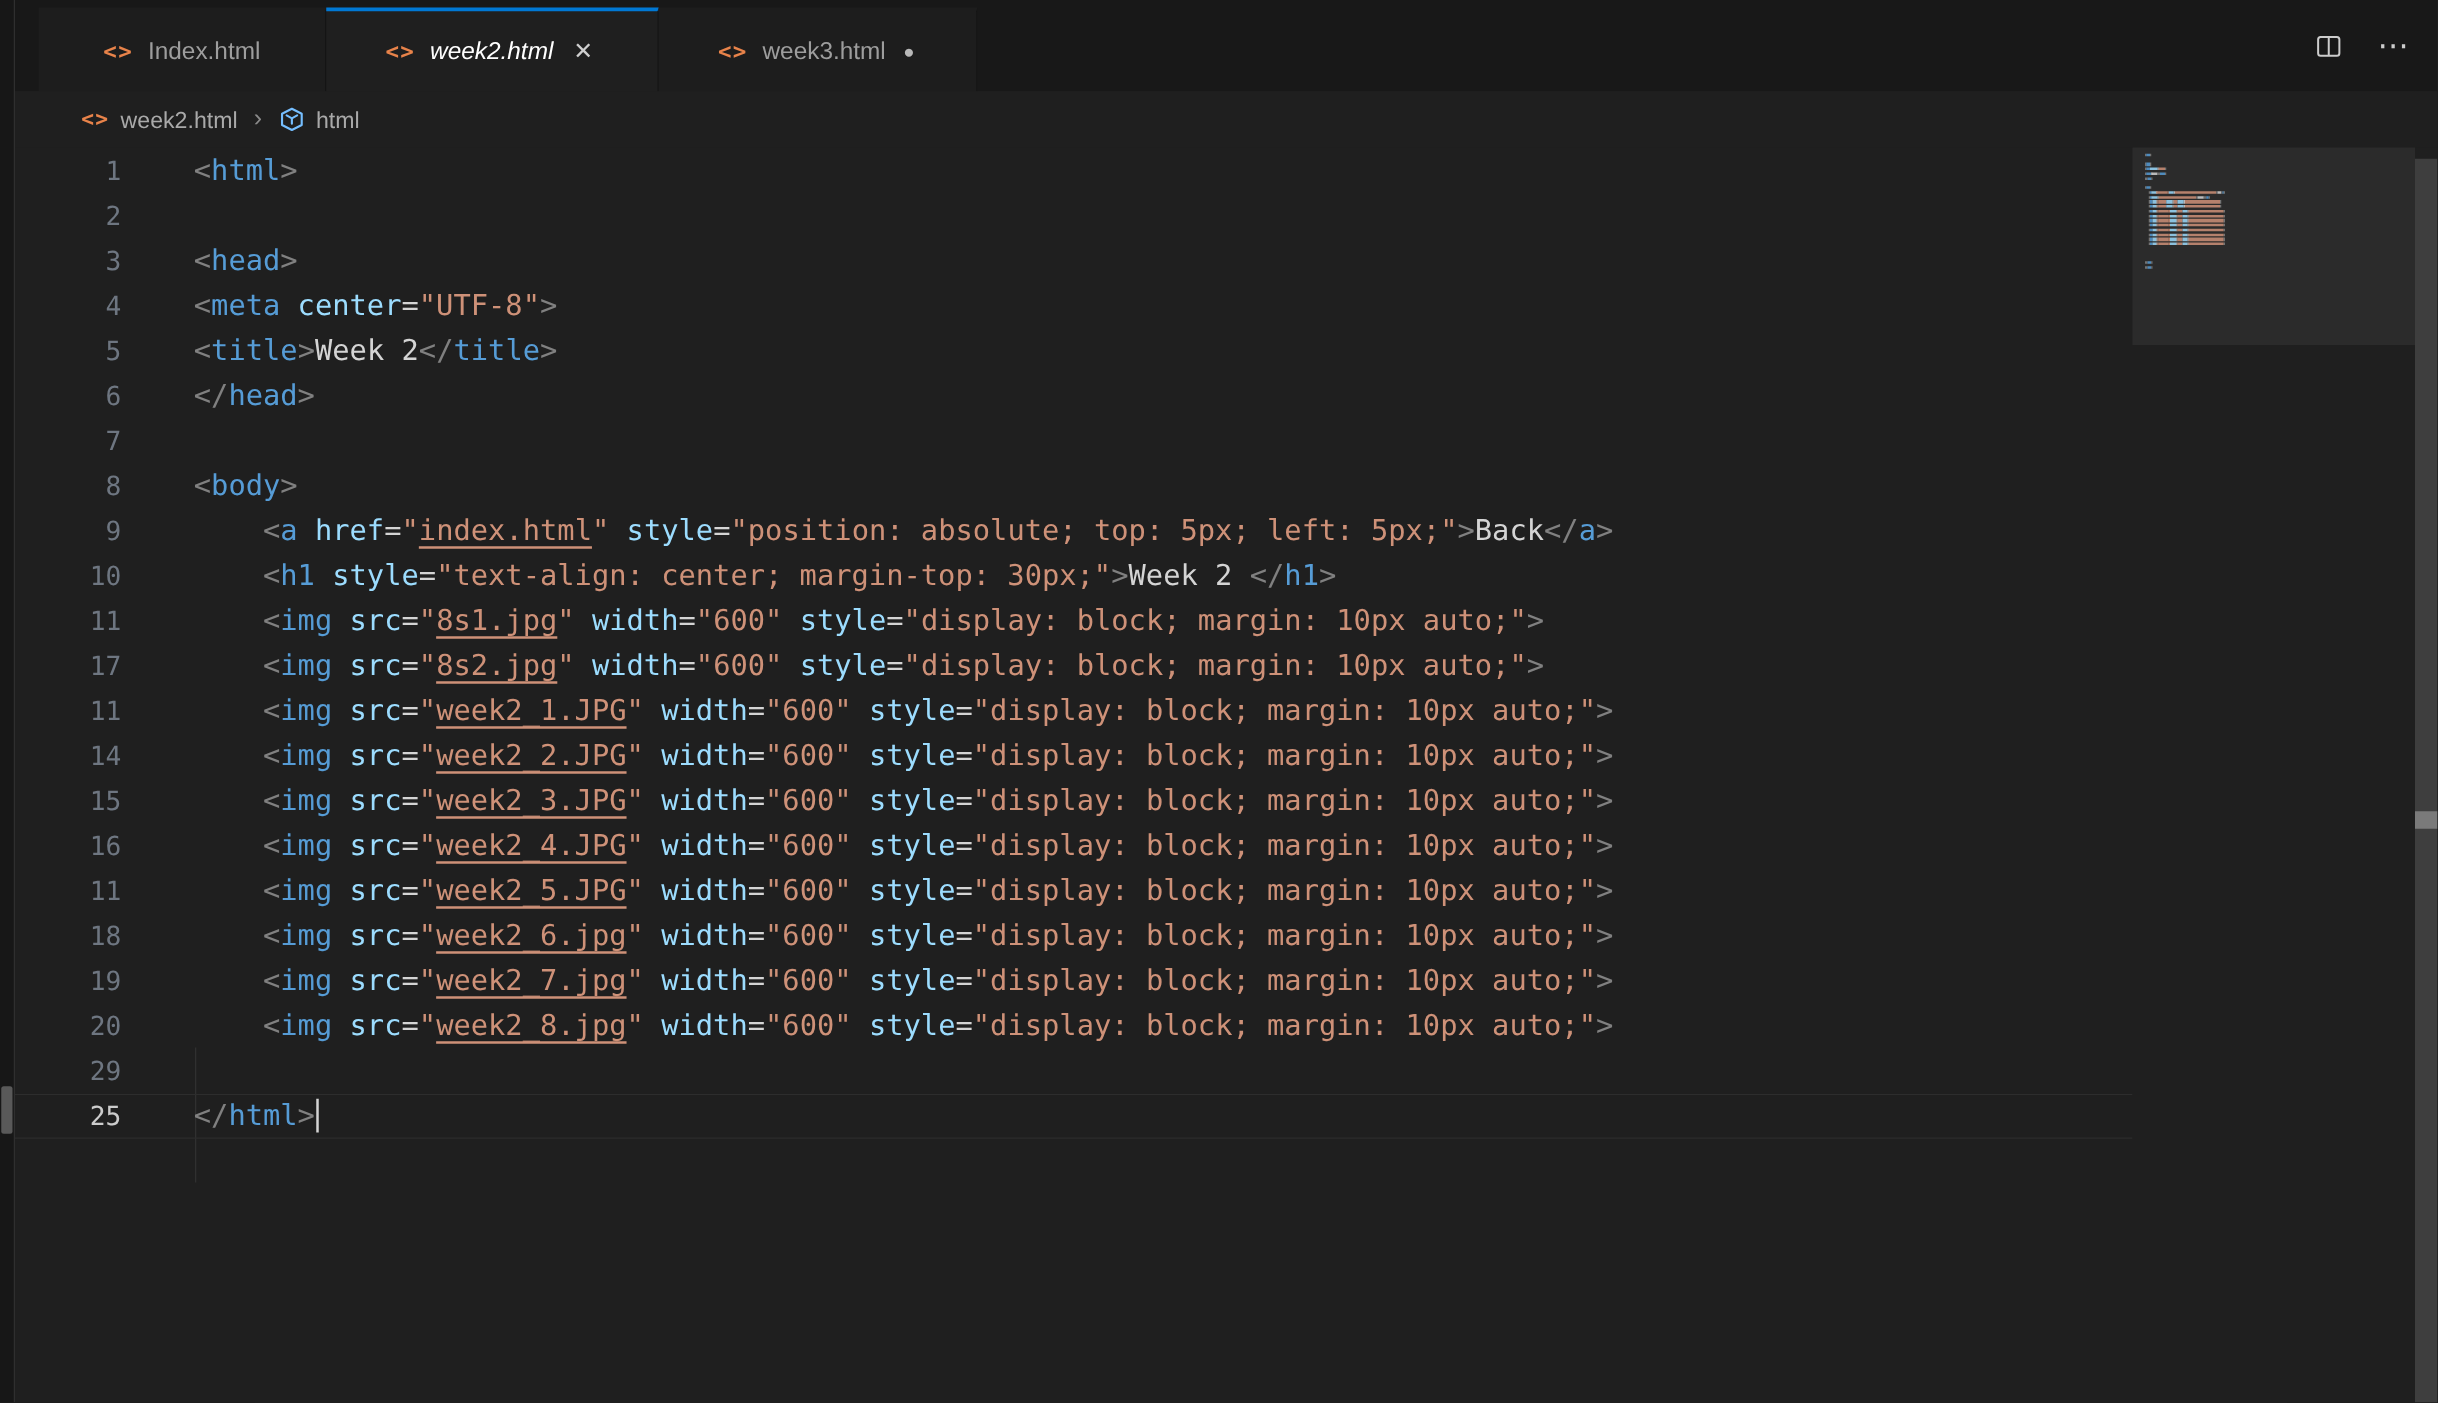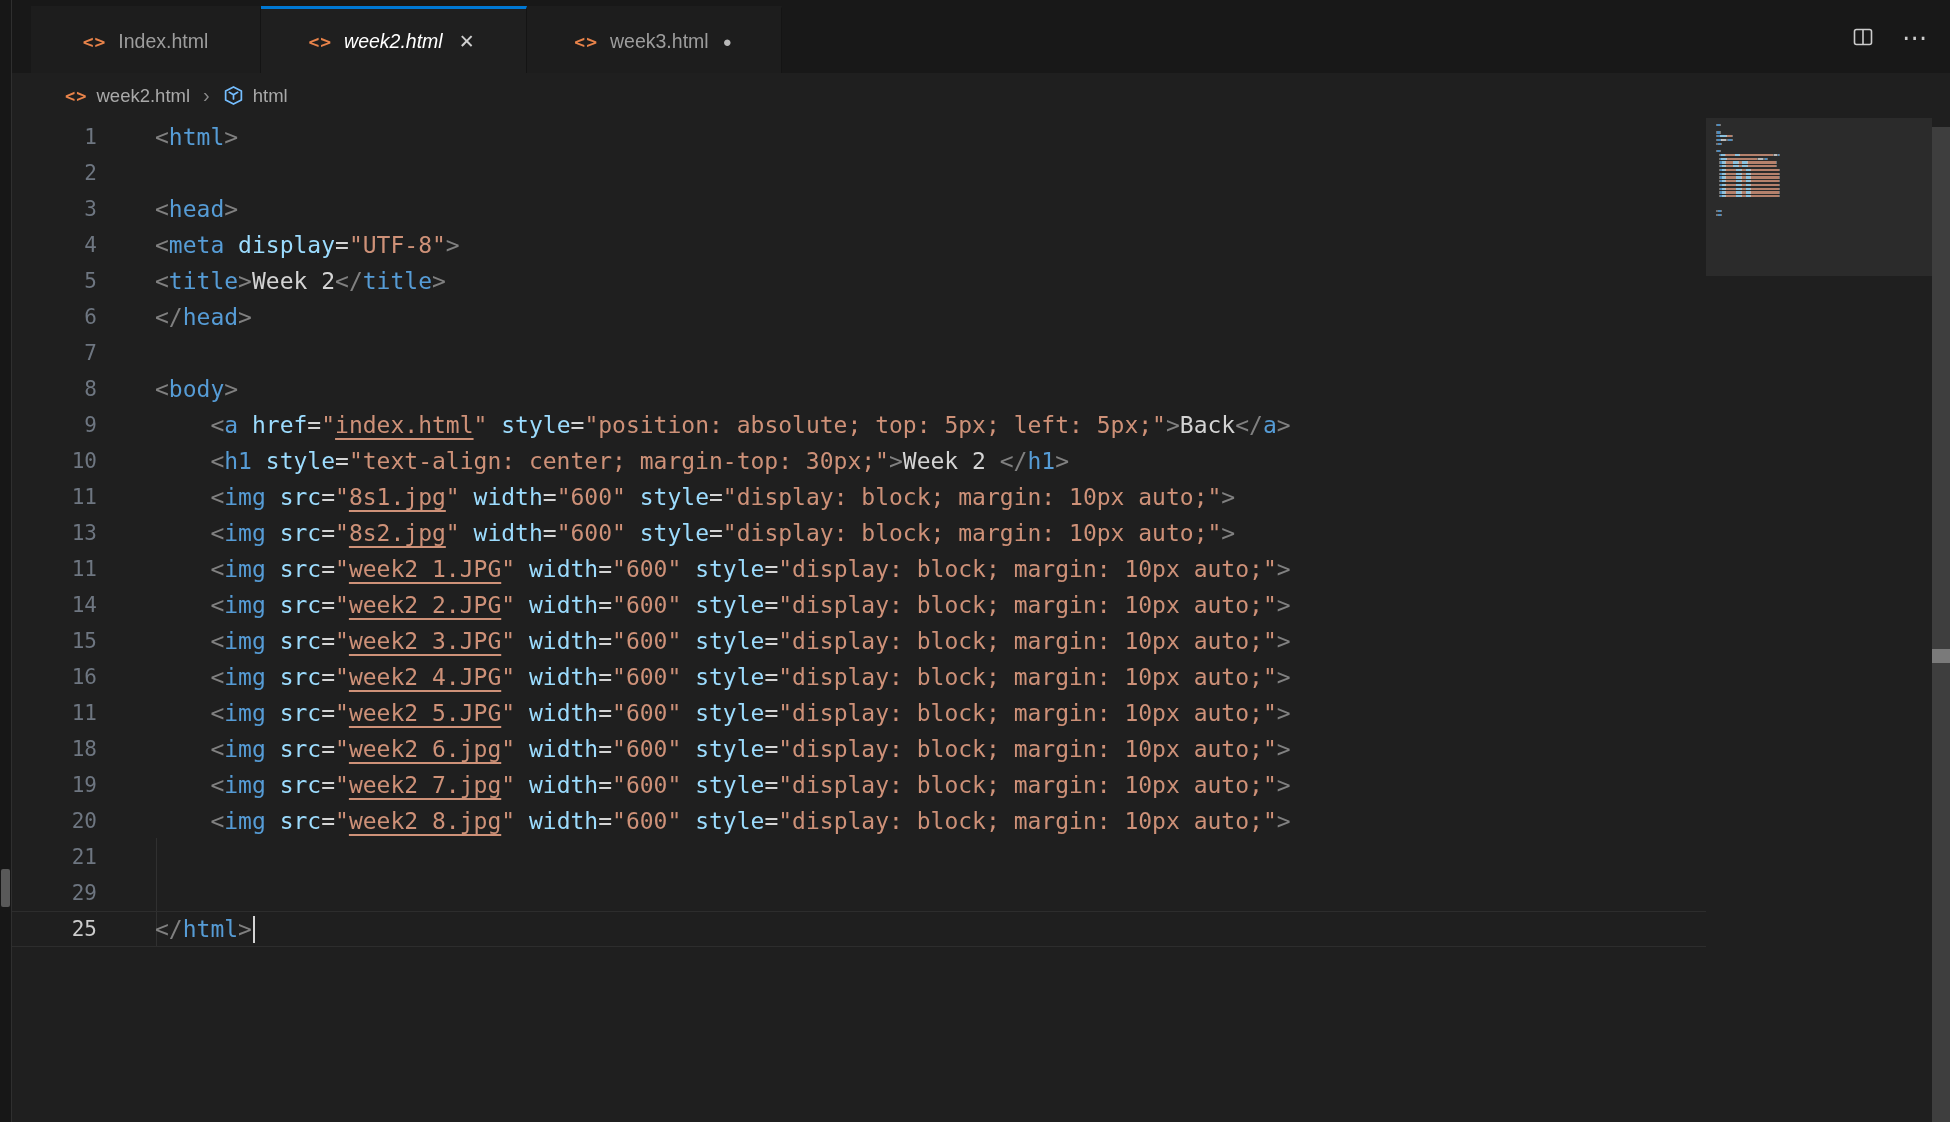--- a/index.html
+++ b/index.html
@@ -151,21 +151,21 @@
           <div class="code-line">
             <div class="line-num">2</div>
             <div class="line-content"></div>
           </div>
           <div class="code-line">
             <div class="line-num">3</div>
             <div class="line-content"><span style="color: rgb(128, 128, 128);">&lt;</span><span style="color: rgb(86, 156, 214);">head</span><span style="color: rgb(128, 128, 128);">&gt;</span></div>
           </div>
           <div class="code-line">
             <div class="line-num">4</div>
-            <div class="line-content"><span style="color: rgb(128, 128, 128);">&lt;</span><span style="color: rgb(86, 156, 214);">meta</span><span style="color: rgb(156, 220, 254);"> display</span><span style="color: rgb(212, 212, 212);">=</span><span style="color: rgb(206, 145, 120);">"UTF-8"</span><span style="color: rgb(128, 128, 128);">&gt;</span></div>
+            <div class="line-content"><span style="color: rgb(128, 128, 128);">&lt;</span><span style="color: rgb(86, 156, 214);">meta</span><span style="color: rgb(156, 220, 254);"> center</span><span style="color: rgb(212, 212, 212);">=</span><span style="color: rgb(206, 145, 120);">"UTF-8"</span><span style="color: rgb(128, 128, 128);">&gt;</span></div>
           </div>
           <div class="code-line">
             <div class="line-num">5</div>
             <div class="line-content"><span style="color: rgb(128, 128, 128);">&lt;</span><span style="color: rgb(86, 156, 214);">title</span><span style="color: rgb(128, 128, 128);">&gt;</span><span style="color: rgb(212, 212, 212);">Week 2</span><span style="color: rgb(128, 128, 128);">&lt;/</span><span style="color: rgb(86, 156, 214);">title</span><span style="color: rgb(128, 128, 128);">&gt;</span></div>
           </div>
           <div class="code-line">
             <div class="line-num">6</div>
             <div class="line-content"><span style="color: rgb(128, 128, 128);">&lt;/</span><span style="color: rgb(86, 156, 214);">head</span><span style="color: rgb(128, 128, 128);">&gt;</span></div>
           </div>
           <div class="code-line">
@@ -182,21 +182,21 @@
           </div>
           <div class="code-line">
             <div class="line-num">10</div>
             <div class="line-content"><span style="color: transparent;">    </span><span style="color: rgb(128, 128, 128);">&lt;</span><span style="color: rgb(86, 156, 214);">h1</span><span style="color: rgb(156, 220, 254);"> style</span><span style="color: rgb(212, 212, 212);">=</span><span style="color: rgb(206, 145, 120);">"text-align: center; margin-top: 30px;"</span><span style="color: rgb(128, 128, 128);">&gt;</span><span style="color: rgb(212, 212, 212);">Week 2 </span><span style="color: rgb(128, 128, 128);">&lt;/</span><span style="color: rgb(86, 156, 214);">h1</span><span style="color: rgb(128, 128, 128);">&gt;</span></div>
           </div>
           <div class="code-line">
             <div class="line-num">11</div>
             <div class="line-content"><span style="color: transparent;">    </span><span style="color: rgb(128, 128, 128);">&lt;</span><span style="color: rgb(86, 156, 214);">img</span><span style="color: rgb(156, 220, 254);"> src</span><span style="color: rgb(212, 212, 212);">=</span><span style="color: rgb(206, 145, 120);">"</span><span style="color: rgb(206, 145, 120); text-decoration: underline; text-underline-offset: 5px;">8s1.jpg</span><span style="color: rgb(206, 145, 120);">"</span><span style="color: rgb(156, 220, 254);"> width</span><span style="color: rgb(212, 212, 212);">=</span><span style="color: rgb(206, 145, 120);">"600"</span><span style="color: rgb(156, 220, 254);"> style</span><span style="color: rgb(212, 212, 212);">=</span><span style="color: rgb(206, 145, 120);">"display: block; margin: 10px auto;"</span><span style="color: rgb(128, 128, 128);">&gt;</span></div>
           </div>
           <div class="code-line">
-            <div class="line-num">13</div>
+            <div class="line-num">17</div>
             <div class="line-content"><span style="color: transparent;">    </span><span style="color: rgb(128, 128, 128);">&lt;</span><span style="color: rgb(86, 156, 214);">img</span><span style="color: rgb(156, 220, 254);"> src</span><span style="color: rgb(212, 212, 212);">=</span><span style="color: rgb(206, 145, 120);">"</span><span style="color: rgb(206, 145, 120); text-decoration: underline; text-underline-offset: 5px;">8s2.jpg</span><span style="color: rgb(206, 145, 120);">"</span><span style="color: rgb(156, 220, 254);"> width</span><span style="color: rgb(212, 212, 212);">=</span><span style="color: rgb(206, 145, 120);">"600"</span><span style="color: rgb(156, 220, 254);"> style</span><span style="color: rgb(212, 212, 212);">=</span><span style="color: rgb(206, 145, 120);">"display: block; margin: 10px auto;"</span><span style="color: rgb(128, 128, 128);">&gt;</span></div>
           </div>
           <div class="code-line">
             <div class="line-num">11</div>
             <div class="line-content"><span style="color: transparent;">    </span><span style="color: rgb(128, 128, 128);">&lt;</span><span style="color: rgb(86, 156, 214);">img</span><span style="color: rgb(156, 220, 254);"> src</span><span style="color: rgb(212, 212, 212);">=</span><span style="color: rgb(206, 145, 120);">"</span><span style="color: rgb(206, 145, 120); text-decoration: underline; text-underline-offset: 5px;">week2_1.JPG</span><span style="color: rgb(206, 145, 120);">"</span><span style="color: rgb(156, 220, 254);"> width</span><span style="color: rgb(212, 212, 212);">=</span><span style="color: rgb(206, 145, 120);">"600"</span><span style="color: rgb(156, 220, 254);"> style</span><span style="color: rgb(212, 212, 212);">=</span><span style="color: rgb(206, 145, 120);">"display: block; margin: 10px auto;"</span><span style="color: rgb(128, 128, 128);">&gt;</span></div>
           </div>
           <div class="code-line">
             <div class="line-num">14</div>
             <div class="line-content"><span style="color: transparent;">    </span><span style="color: rgb(128, 128, 128);">&lt;</span><span style="color: rgb(86, 156, 214);">img</span><span style="color: rgb(156, 220, 254);"> src</span><span style="color: rgb(212, 212, 212);">=</span><span style="color: rgb(206, 145, 120);">"</span><span style="color: rgb(206, 145, 120); text-decoration: underline; text-underline-offset: 5px;">week2_2.JPG</span><span style="color: rgb(206, 145, 120);">"</span><span style="color: rgb(156, 220, 254);"> width</span><span style="color: rgb(212, 212, 212);">=</span><span style="color: rgb(206, 145, 120);">"600"</span><span style="color: rgb(156, 220, 254);"> style</span><span style="color: rgb(212, 212, 212);">=</span><span style="color: rgb(206, 145, 120);">"display: block; margin: 10px auto;"</span><span style="color: rgb(128, 128, 128);">&gt;</span></div>
           </div>
@@ -216,24 +216,20 @@
             <div class="line-num">18</div>
             <div class="line-content"><span style="color: transparent;">    </span><span style="color: rgb(128, 128, 128);">&lt;</span><span style="color: rgb(86, 156, 214);">img</span><span style="color: rgb(156, 220, 254);"> src</span><span style="color: rgb(212, 212, 212);">=</span><span style="color: rgb(206, 145, 120);">"</span><span style="color: rgb(206, 145, 120); text-decoration: underline; text-underline-offset: 5px;">week2_6.jpg</span><span style="color: rgb(206, 145, 120);">"</span><span style="color: rgb(156, 220, 254);"> width</span><span style="color: rgb(212, 212, 212);">=</span><span style="color: rgb(206, 145, 120);">"600"</span><span style="color: rgb(156, 220, 254);"> style</span><span style="color: rgb(212, 212, 212);">=</span><span style="color: rgb(206, 145, 120);">"display: block; margin: 10px auto;"</span><span style="color: rgb(128, 128, 128);">&gt;</span></div>
           </div>
           <div class="code-line">
             <div class="line-num">19</div>
             <div class="line-content"><span style="color: transparent;">    </span><span style="color: rgb(128, 128, 128);">&lt;</span><span style="color: rgb(86, 156, 214);">img</span><span style="color: rgb(156, 220, 254);"> src</span><span style="color: rgb(212, 212, 212);">=</span><span style="color: rgb(206, 145, 120);">"</span><span style="color: rgb(206, 145, 120); text-decoration: underline; text-underline-offset: 5px;">week2_7.jpg</span><span style="color: rgb(206, 145, 120);">"</span><span style="color: rgb(156, 220, 254);"> width</span><span style="color: rgb(212, 212, 212);">=</span><span style="color: rgb(206, 145, 120);">"600"</span><span style="color: rgb(156, 220, 254);"> style</span><span style="color: rgb(212, 212, 212);">=</span><span style="color: rgb(206, 145, 120);">"display: block; margin: 10px auto;"</span><span style="color: rgb(128, 128, 128);">&gt;</span></div>
           </div>
           <div class="code-line">
             <div class="line-num">20</div>
             <div class="line-content"><span style="color: transparent;">    </span><span style="color: rgb(128, 128, 128);">&lt;</span><span style="color: rgb(86, 156, 214);">img</span><span style="color: rgb(156, 220, 254);"> src</span><span style="color: rgb(212, 212, 212);">=</span><span style="color: rgb(206, 145, 120);">"</span><span style="color: rgb(206, 145, 120); text-decoration: underline; text-underline-offset: 5px;">week2_8.jpg</span><span style="color: rgb(206, 145, 120);">"</span><span style="color: rgb(156, 220, 254);"> width</span><span style="color: rgb(212, 212, 212);">=</span><span style="color: rgb(206, 145, 120);">"600"</span><span style="color: rgb(156, 220, 254);"> style</span><span style="color: rgb(212, 212, 212);">=</span><span style="color: rgb(206, 145, 120);">"display: block; margin: 10px auto;"</span><span style="color: rgb(128, 128, 128);">&gt;</span></div>
-          </div>
-          <div class="code-line">
-            <div class="line-num">21</div>
-            <div class="line-content"></div>
           </div>
           <div class="code-line">
             <div class="line-num">29</div>
             <div class="line-content"></div>
           </div>
           <div class="code-line current">
             <div class="line-num">25</div>
             <div class="line-content"><span style="color: rgb(128, 128, 128);">&lt;/</span><span style="color: rgb(86, 156, 214);">html</span><span style="color: rgb(128, 128, 128);">&gt;</span><span class="cursor" style="background: rgb(212, 212, 212);"></span></div>
           </div>
         </div>

